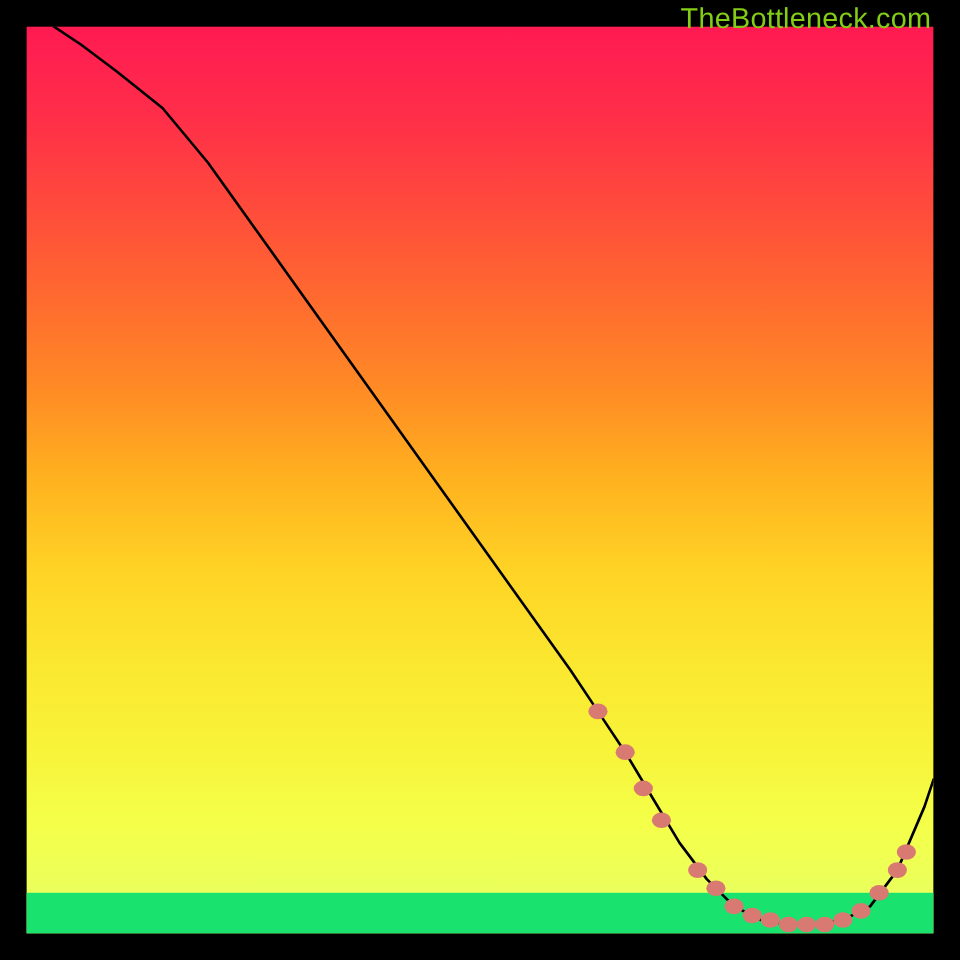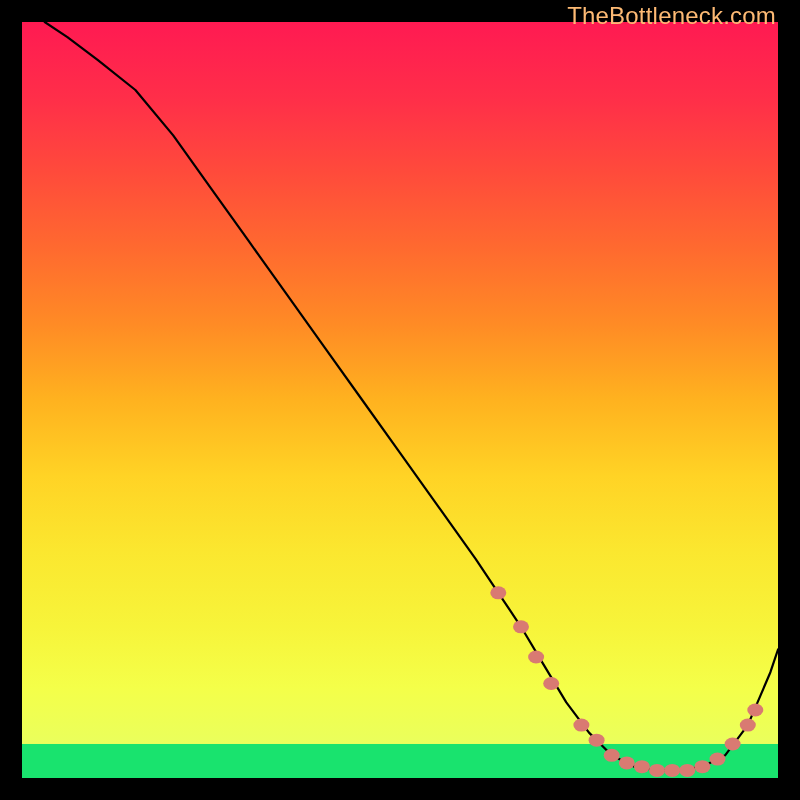--- a/index.html
+++ b/index.html
@@ -25,21 +25,21 @@
     width: 756px;
     height: 756px;
   }
   .watermark {
     position: absolute;
     top: 2px;
     right: 24px;
     font-family: Arial, Helvetica, sans-serif;
     font-size: 24px;
     font-weight: 500;
-    color: #fdba74;
+    color: #84cc16;
     letter-spacing: 0.2px;
   }
 </style>
 </head>
 <body>
 
 <div class="frame">
   <svg class="plot" viewBox="0 0 756 756">
     <defs>
       <linearGradient id="bg-grad" x1="0" y1="0" x2="0" y2="1">

